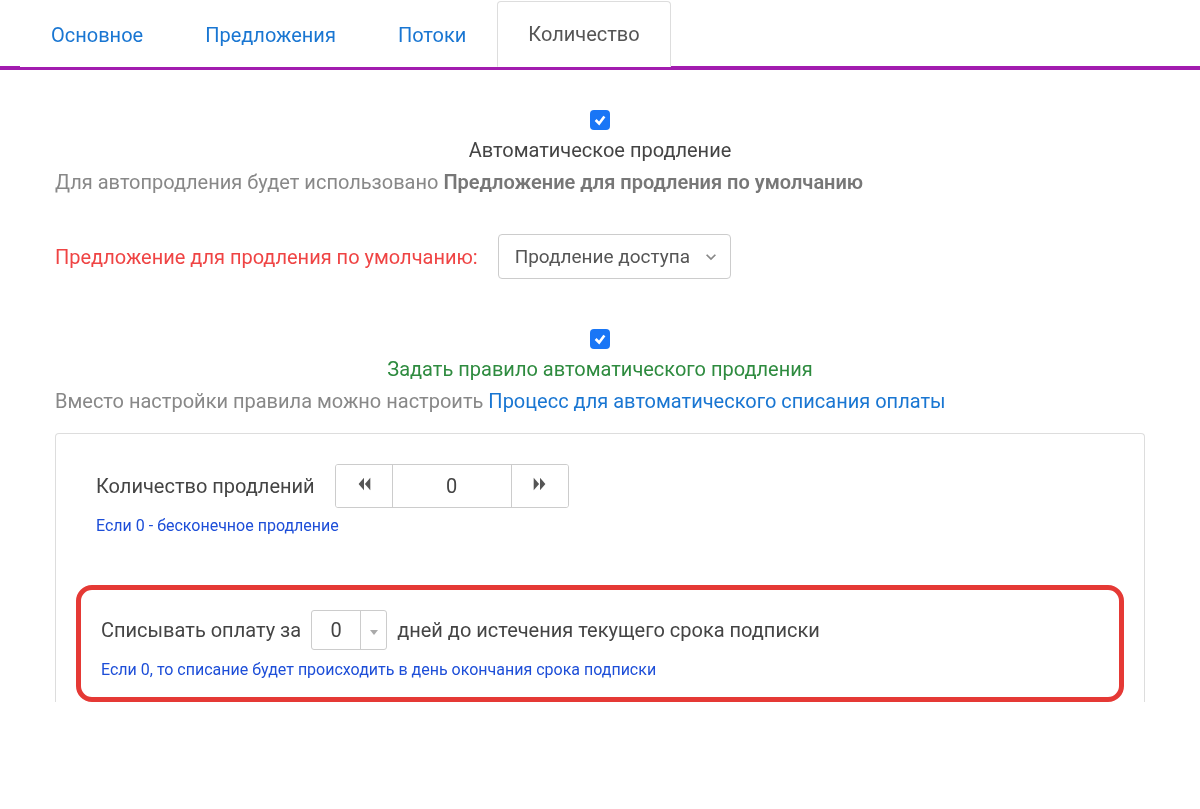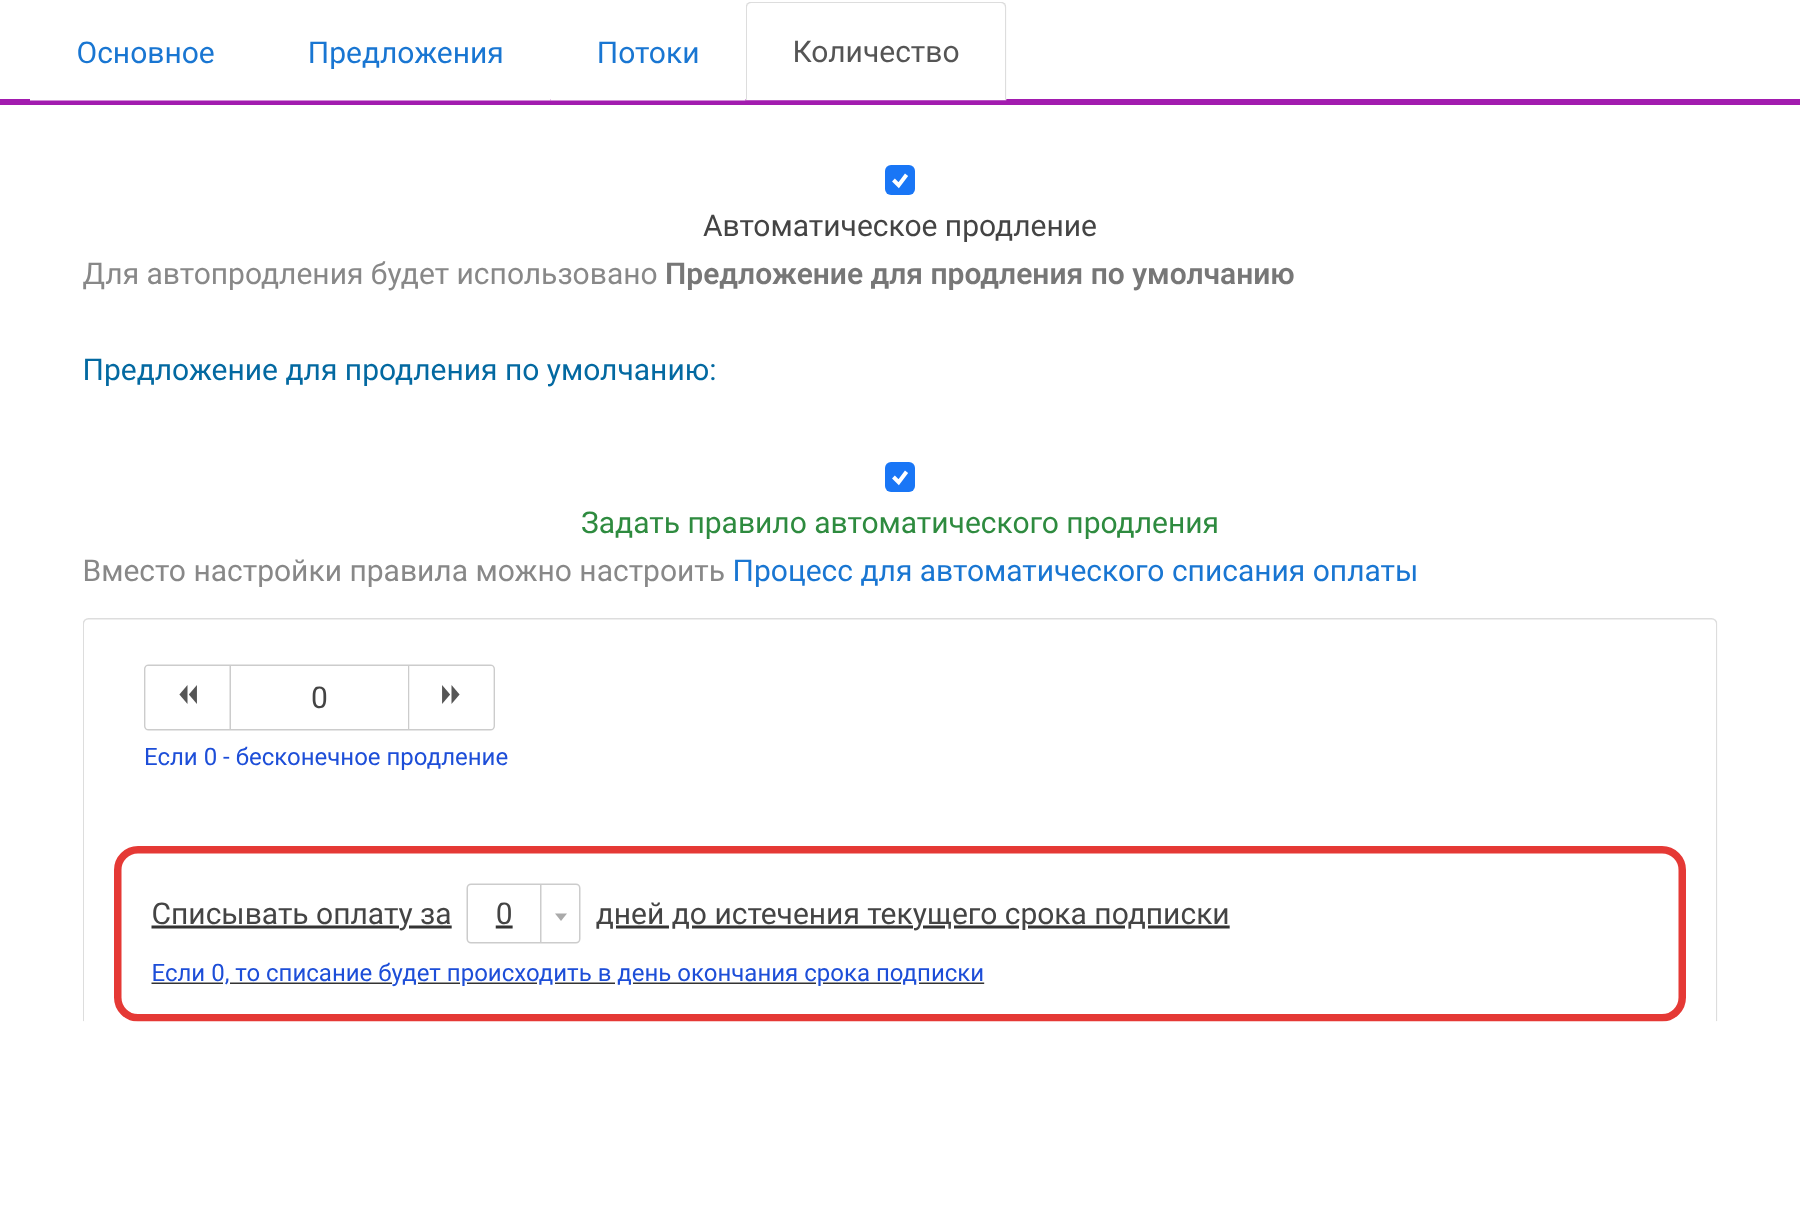--- a/index.html
+++ b/index.html
@@ -82,21 +82,21 @@
 
   
   .select-row {
     display: flex;
     align-items: center;
     gap: 20px;
     margin-bottom: 50px;
   }
   .select-row label {
     font-size: 20px;
-    color: #0369a1;
+    color: #ef4444;
   }
   .select {
     border: 1px solid #ccc;
     border-radius: 4px;
     padding: 10px 40px 10px 16px;
     font-size: 19px;
     color: #555;
     position: relative;
     min-width: 230px;
     background: #fff;
@@ -157,21 +157,20 @@
     color: #1d4ed8;
     margin-bottom: 50px;
   }
 
   
   .highlight {
     border: 5px solid #e53935;
     border-radius: 16px;
     padding: 20px 20px 18px 20px;
     margin: 0 -20px;
-    text-decoration: underline;
   }
   .days-row {
     display: flex;
     align-items: center;
     gap: 10px;
     font-size: 20px;
     color: #444;
     margin-bottom: 10px;
     flex-wrap: wrap;
   }
@@ -220,37 +219,46 @@
         </svg>
     </span>
     <span class="checkbox-label">Автоматическое продление</span>
   </div>
   <div class="hint">
     <span>Для автопродления будет использовано </span><strong>Предложение для продления по умолчанию</strong>
   </div>
 
   <div class="select-row">
     <label>Предложение для продления по умолчанию:</label>
+    <div class="select">
+      <span>Продление доступа</span>
+      <span class="chev">
+        <svg viewBox="0 0 16 16">
+            <polyline points="3,6 8,11 13,6"></polyline>
+          </svg>
+      </span>
+    </div>
   </div>
 
   <div class="checkbox-row">
     <span class="checkbox">
       <svg viewBox="0 0 16 16">
           <polyline points="3,8 7,12 13,4"></polyline>
         </svg>
     </span>
     <span class="checkbox-label green">Задать правило автоматического продления</span>
   </div>
   <div class="hint" style="margin-bottom:20px">
     <span>Вместо настройки правила можно настроить </span><a href="#">Процесс для автоматического списания оплаты</a>
   </div>
 
   <div class="inner-box">
 
     <div class="stepper-row">
+      <label>Количество продлений</label>
       <div class="stepper">
         <div class="btn">
           <span>
             <svg viewBox="0 0 20 20">
                 <path d="M10 3 L4 10 L10 17 Z"></path>
                 <path d="M17 3 L11 10 L17 17 Z"></path>
               </svg>
           </span>
         </div>
         <div class="val">0</div>

